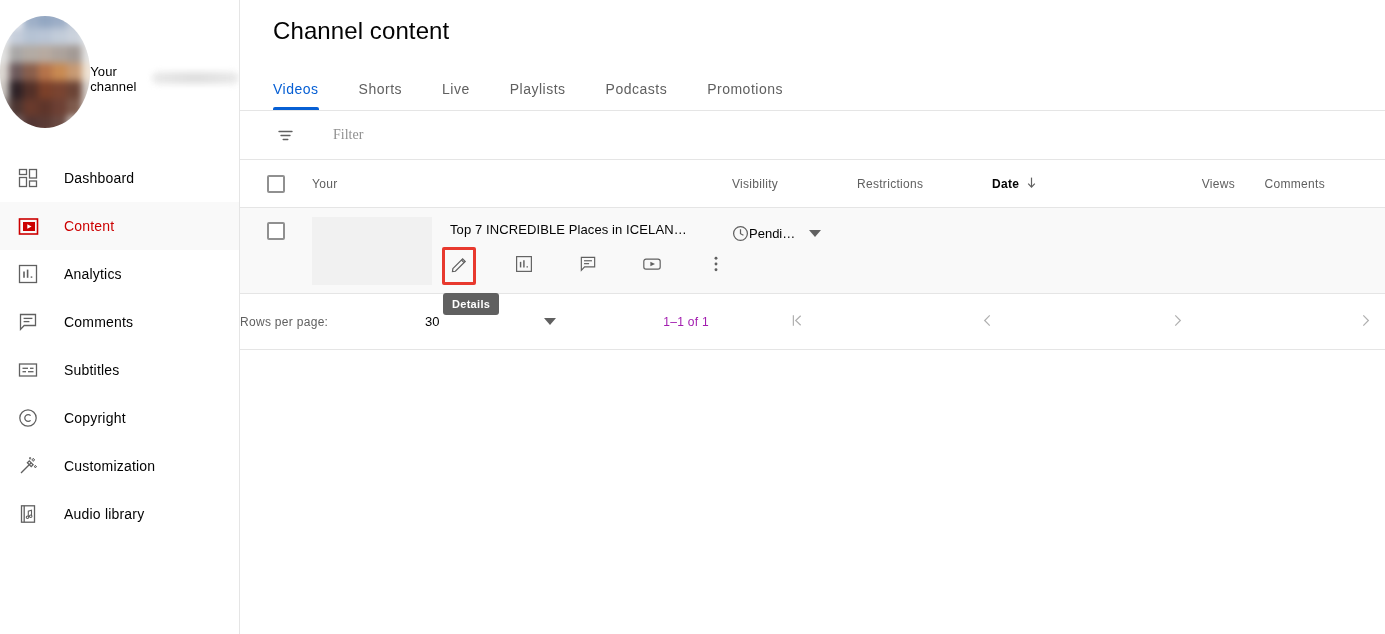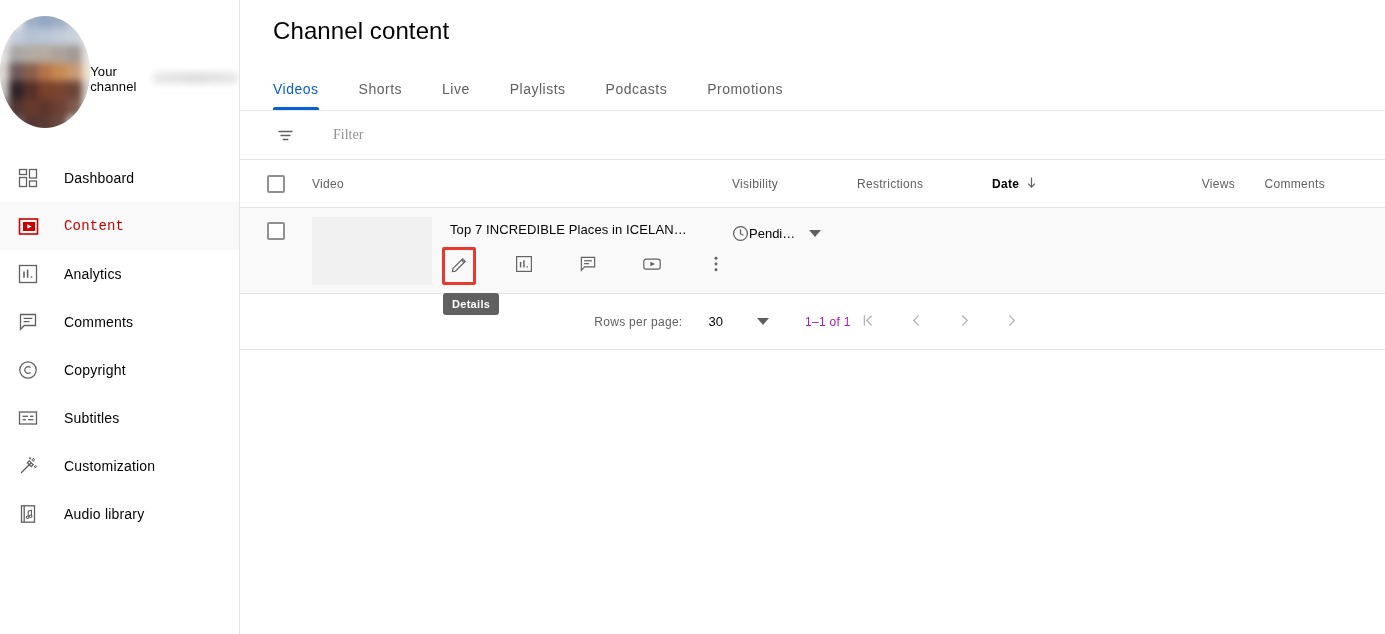--- a/index.html
+++ b/index.html
@@ -89,21 +89,20 @@
   }
   .nav-item .lbl {
     margin-left: 24px;
     font-size: 14px;
     color: #030303;
     letter-spacing: .2px;
     white-space: nowrap;
   }
   .nav-item.active {
     background: #f9f9f9;
-    font-family: Liberation Mono, monospace;
   }
   .nav-item.active .lbl { color: #cc0000; }
   .nav-item.active .ico { color: #cc0000; }
 
   
   .main {
     flex: 1 1 auto;
     min-width: 0;
     height: 634px;
     background: #ffffff;
@@ -291,21 +290,21 @@
     border-right: 6px solid transparent;
     border-top: 7px solid #606060;
     margin-left: 14px;
     cursor: pointer;
   }
 
   
   .pager {
     display: flex;
     align-items: center;
-    justify-content: center;
+    justify-content: space-between;
     height: 56px;
     border-bottom: 1px solid #e5e5e5;
     font-size: 12px;
     color: #606060;
     padding-right: 0;
   }
   .pg-label { letter-spacing: .3px; }
   .pg-value { margin-left: 26px; font-size: 13px; color: #030303; }
   .pg-caret {
     width: 0; height: 0;
@@ -433,39 +432,39 @@
             <path d="M2.5 2.5 H17.5 V13.5 H6.2 L2.5 17.4 Z"></path>
             <line x1="5.6" y1="6.4" x2="14.4" y2="6.4"></line>
             <line x1="5.6" y1="9.6" x2="11.4" y2="9.6"></line>
           </svg>
         </span>
         <span class="lbl">Comments</span>
       </div>
 
       <div class="nav-item">
         <span class="ico">
-          <svg width="20" height="20" viewBox="0 0 20 20" fill="none" stroke="currentColor" stroke-width="1.25">
-            <circle cx="10" cy="10" r="8.2"></circle>
-            <path d="M12.6 7.6a3.4 3.4 0 1 0 0 4.8" stroke-width="1.25"></path>
-          </svg>
-        </span>
-        <span class="lbl">Copyright</span>
-      </div>
-
-      <div class="nav-item">
-        <span class="ico">
           <svg width="20" height="20" viewBox="0 0 20 20" fill="none" stroke="currentColor" stroke-width="1.3">
             <rect x="1.5" y="4" width="17" height="12"></rect>
             <line x1="4.5" y1="8.3" x2="10" y2="8.3"></line>
             <line x1="12" y1="8.3" x2="15.5" y2="8.3"></line>
             <line x1="4.5" y1="11.7" x2="8" y2="11.7"></line>
             <line x1="10" y1="11.7" x2="15.5" y2="11.7"></line>
           </svg>
         </span>
         <span class="lbl">Subtitles</span>
+      </div>
+
+      <div class="nav-item">
+        <span class="ico">
+          <svg width="20" height="20" viewBox="0 0 20 20" fill="none" stroke="currentColor" stroke-width="1.25">
+            <circle cx="10" cy="10" r="8.2"></circle>
+            <path d="M12.6 7.6a3.4 3.4 0 1 0 0 4.8" stroke-width="1.25"></path>
+          </svg>
+        </span>
+        <span class="lbl">Copyright</span>
       </div>
 
 
       <div class="nav-item">
         <span class="ico">
           <svg width="20" height="20" viewBox="0 0 20 20" fill="none" stroke="currentColor" stroke-width="1.3">
             <path d="M3 17 L13.2 6.8"></path>
             <path d="M11.3 4.9 L15.1 8.7 L13.2 10.6 L9.4 6.8 Z" fill="none"></path>
             <path d="M15.3 2.2 l.5 1.1 1.1.5 -1.1.5 -.5 1.1 -.5-1.1 -1.1-.5 1.1-.5z" stroke-width="0.9"></path>
             <path d="M17.4 9.3 l.4.9.9.4 -.9.4 -.4.9 -.4-.9 -.9-.4 .9-.4z" stroke-width="0.9"></path>
@@ -514,21 +513,21 @@
       </span>
       <input class="filter-input" type="text" placeholder="Filter" style="">
     </div>
 
     <div class="tbl">
 
       <div class="thead">
         <div class="c-check">
           <span class="checkbox"></span>
         </div>
-        <div class="c-video">Video</div>
+        <div class="c-video">Your</div>
         <div class="c-vis">Visibility</div>
         <div class="c-restr">Restrictions</div>
         <div class="c-date">
           <span class="sortlabel active">
             <span>Date</span>
             <span>
               <svg width="13" height="13" viewBox="0 0 13 13" stroke="#606060" stroke-width="1.2" fill="none">
                 <line x1="6.5" y1="1.6" x2="6.5" y2="11"></line>
                 <polyline points="3.2,7.6 6.5,11.2 9.8,7.6"></polyline>
               </svg>

